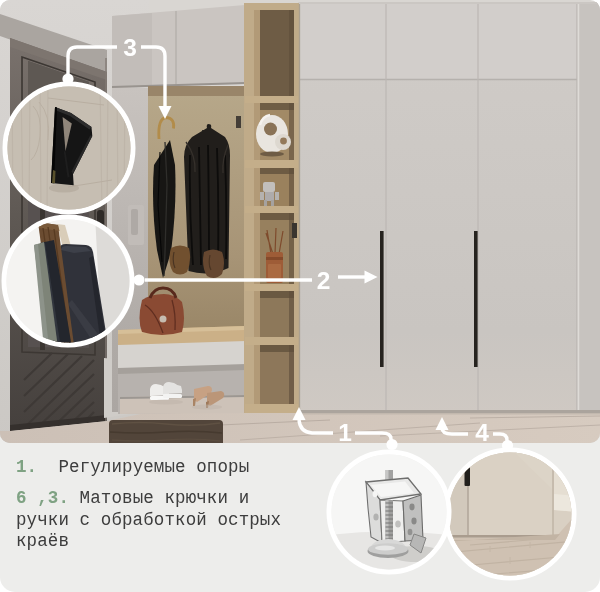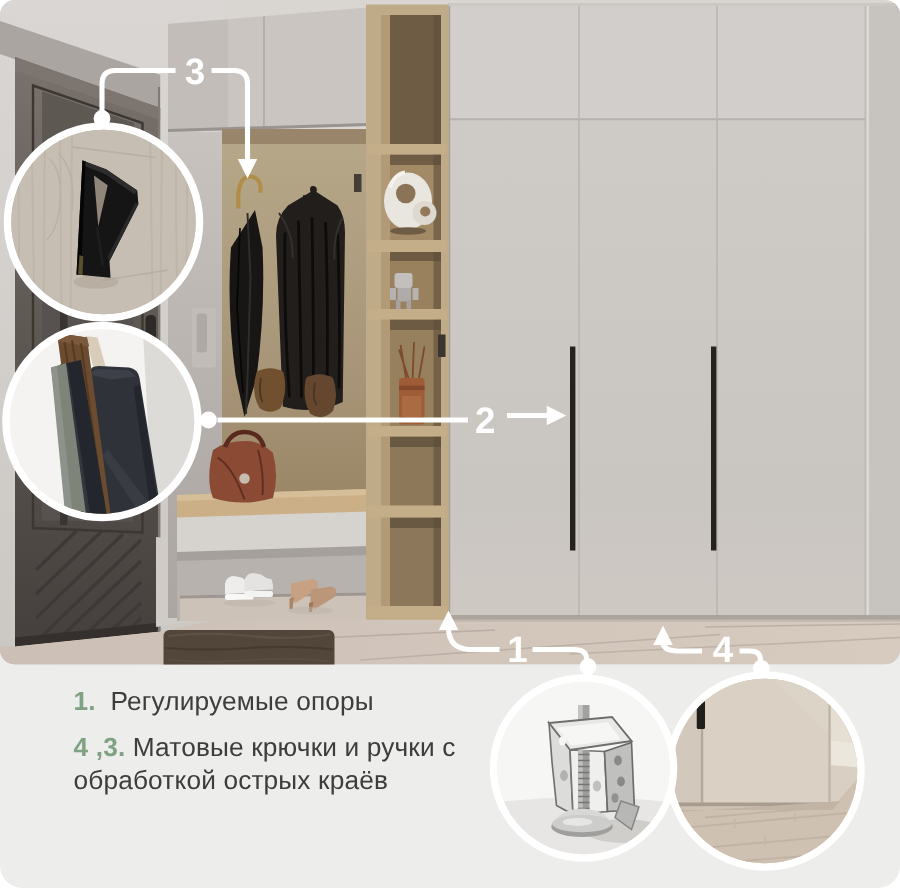--- a/index.html
+++ b/index.html
@@ -1,18 +1,18 @@
 <!DOCTYPE html>
 <html><head>
 <meta charset="utf-8">
 <style>
   html,body{margin:0;padding:0;background:#ffffff;}
   body{width:600px;height:592px;position:relative;font-family:"Liberation Sans",sans-serif;overflow:hidden;}
   .stage{position:absolute;left:0;top:0;width:600px;height:592px;}
-  .features{position:absolute;left:49px;top:457px;width:287px;color:#3d3d3d;font-size:17.5px;line-height:21.5px;letter-spacing:0.1px;}
+  .features{position:absolute;left:16px;top:457px;width:287px;color:#3d3d3d;font-size:17.5px;line-height:21.5px;letter-spacing:0.1px;font-family:Liberation Mono, monospace;}
   .features p{margin:0 0 9.5px 0;}
   .features p+p{margin-bottom:6.5px;}
   .features .n{color:#7fa283;font-weight:bold;}
 </style>
 </head>
 <body>
 
 <svg class="stage" width="600" height="592" viewBox="0 0 600 592">
   <defs>
     <clipPath id="photoClip">
@@ -399,15 +399,15 @@
       <ellipse cx="388" cy="549" rx="20" ry="5.8" fill="#cdcdcc"></ellipse>
       <ellipse cx="385" cy="548" rx="10" ry="2.6" fill="#e6e6e5"></ellipse>
     </g>
   </g>
 </svg>
 
 <div class="features">
 
   <p><span class="n">1.</span>&nbsp; Регулируемые опоры</p>
 
-  <p><span class="n">4 ,3.</span> Матовые крючки и ручки с обработкой острых краёв</p>
+  <p><span class="n">6 ,3.</span> Матовые крючки и ручки с обработкой острых краёв</p>
 
 </div>
 
 </body></html>

